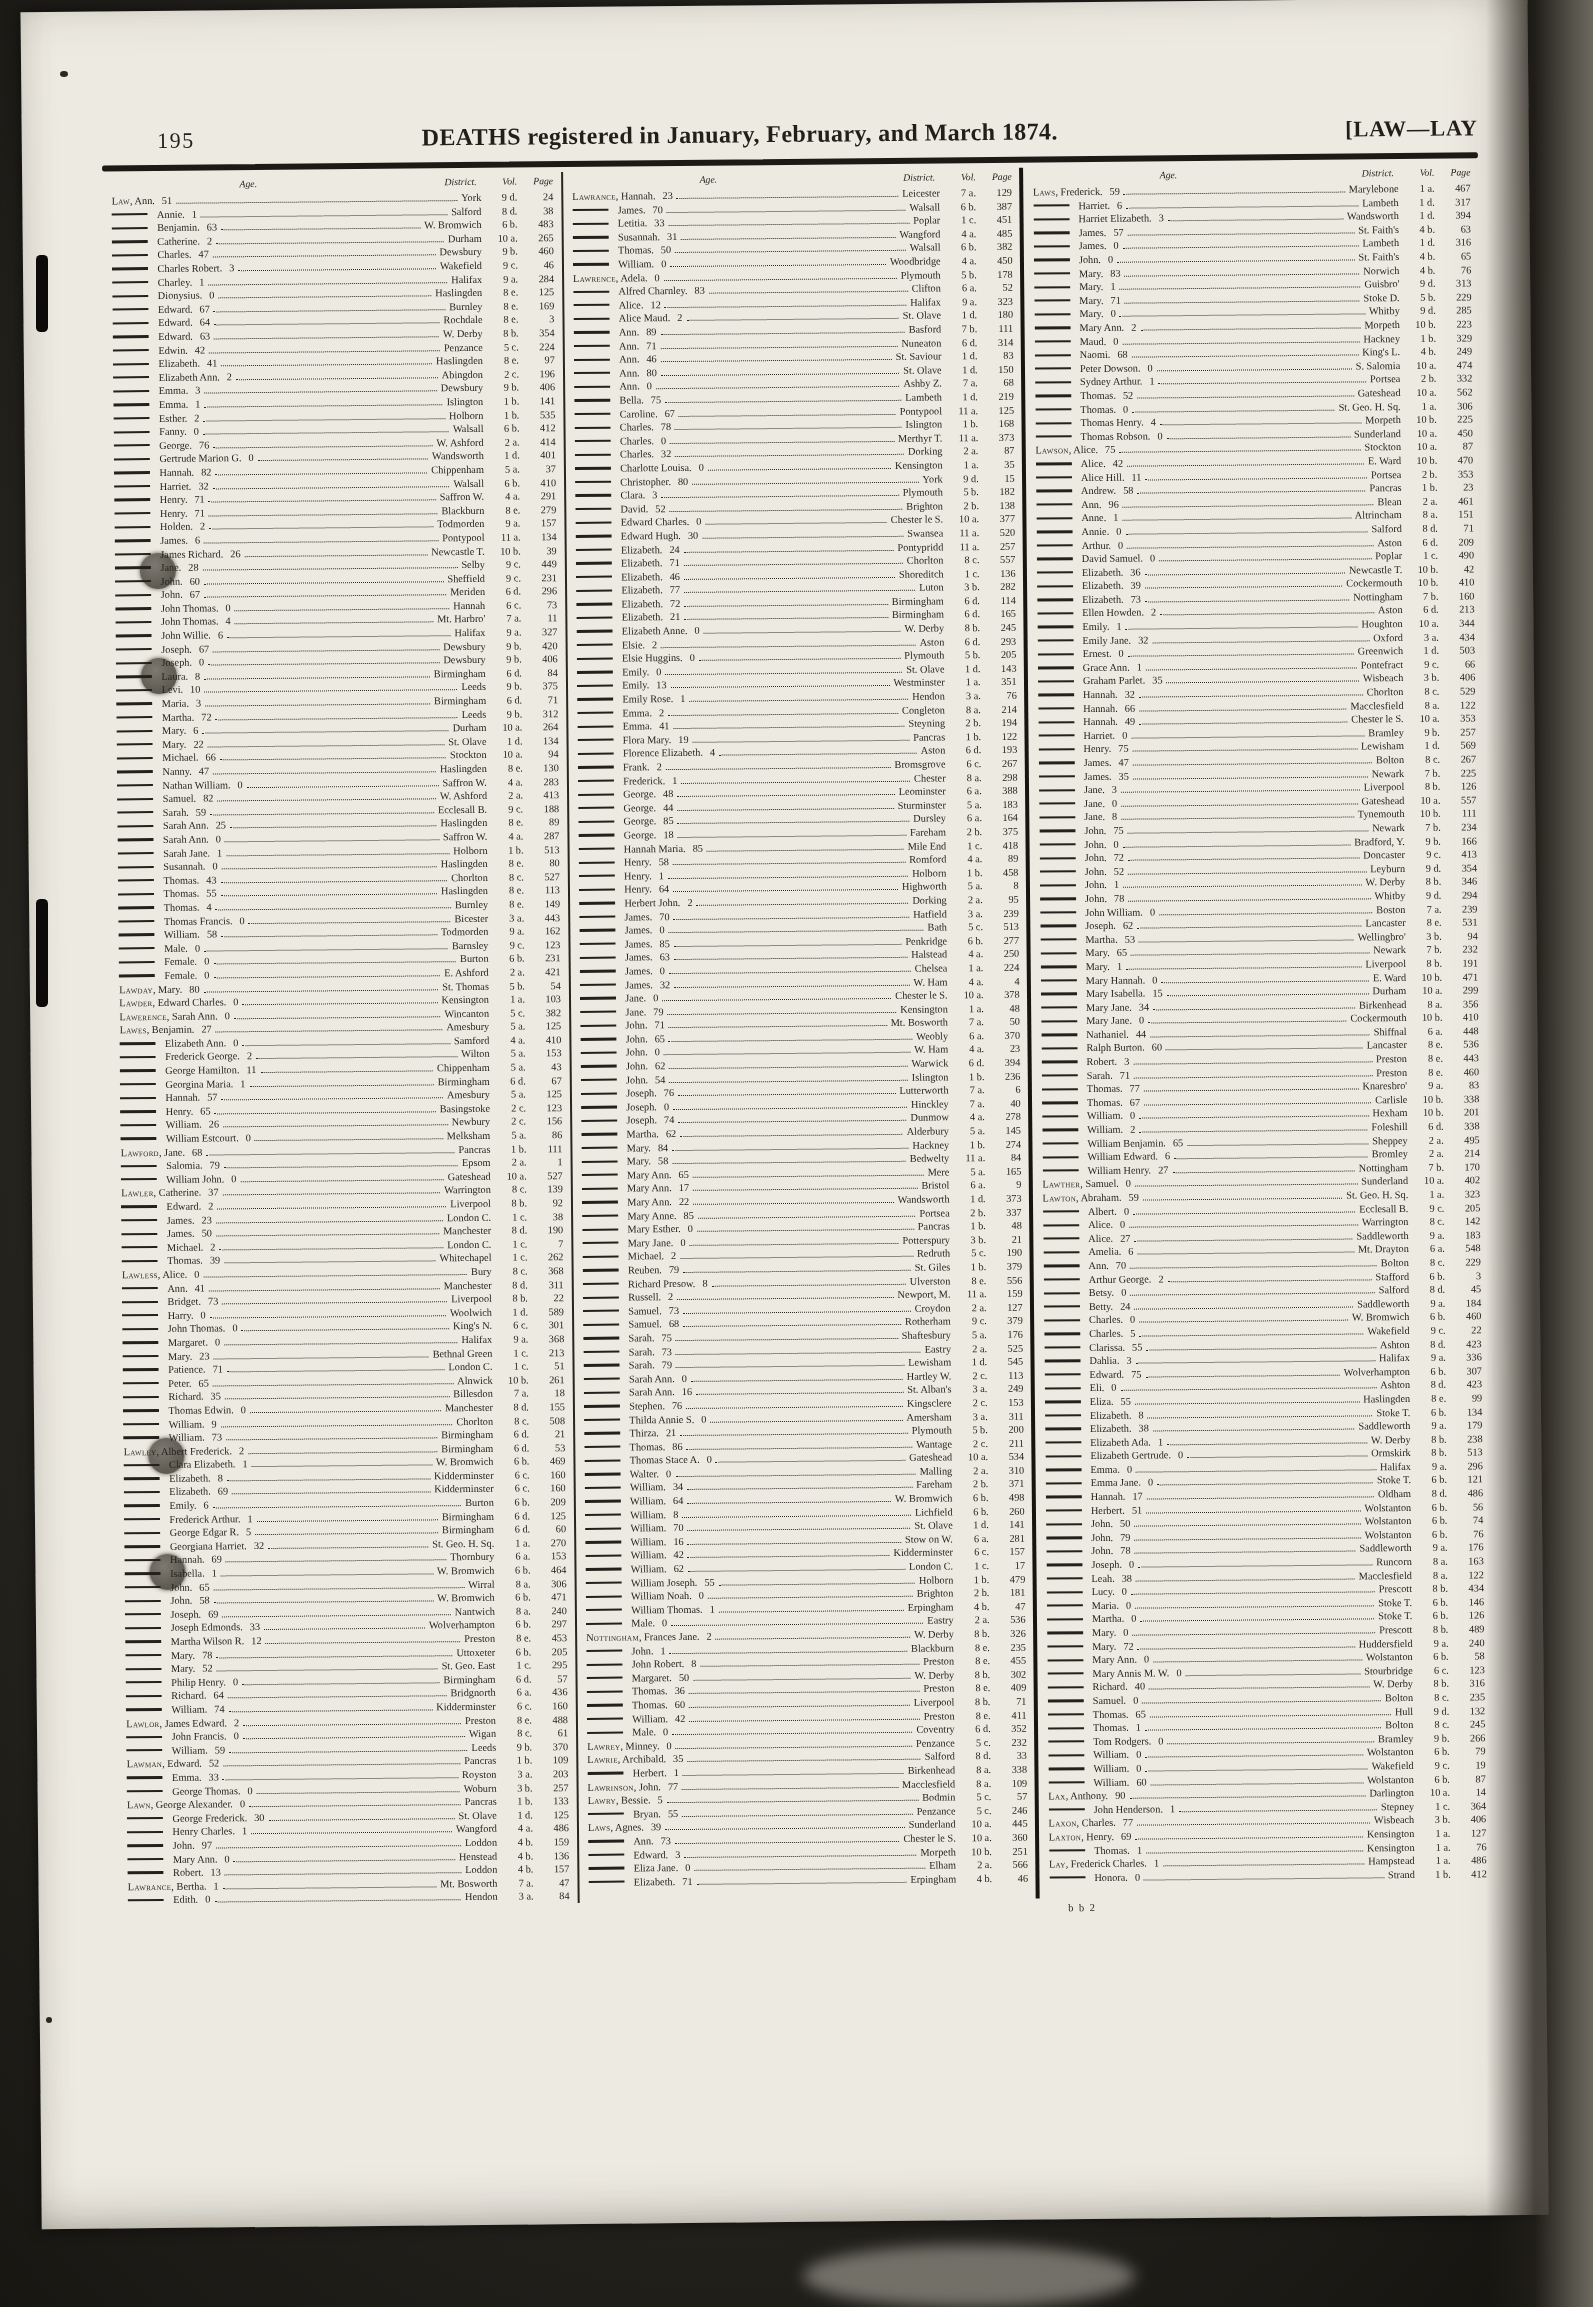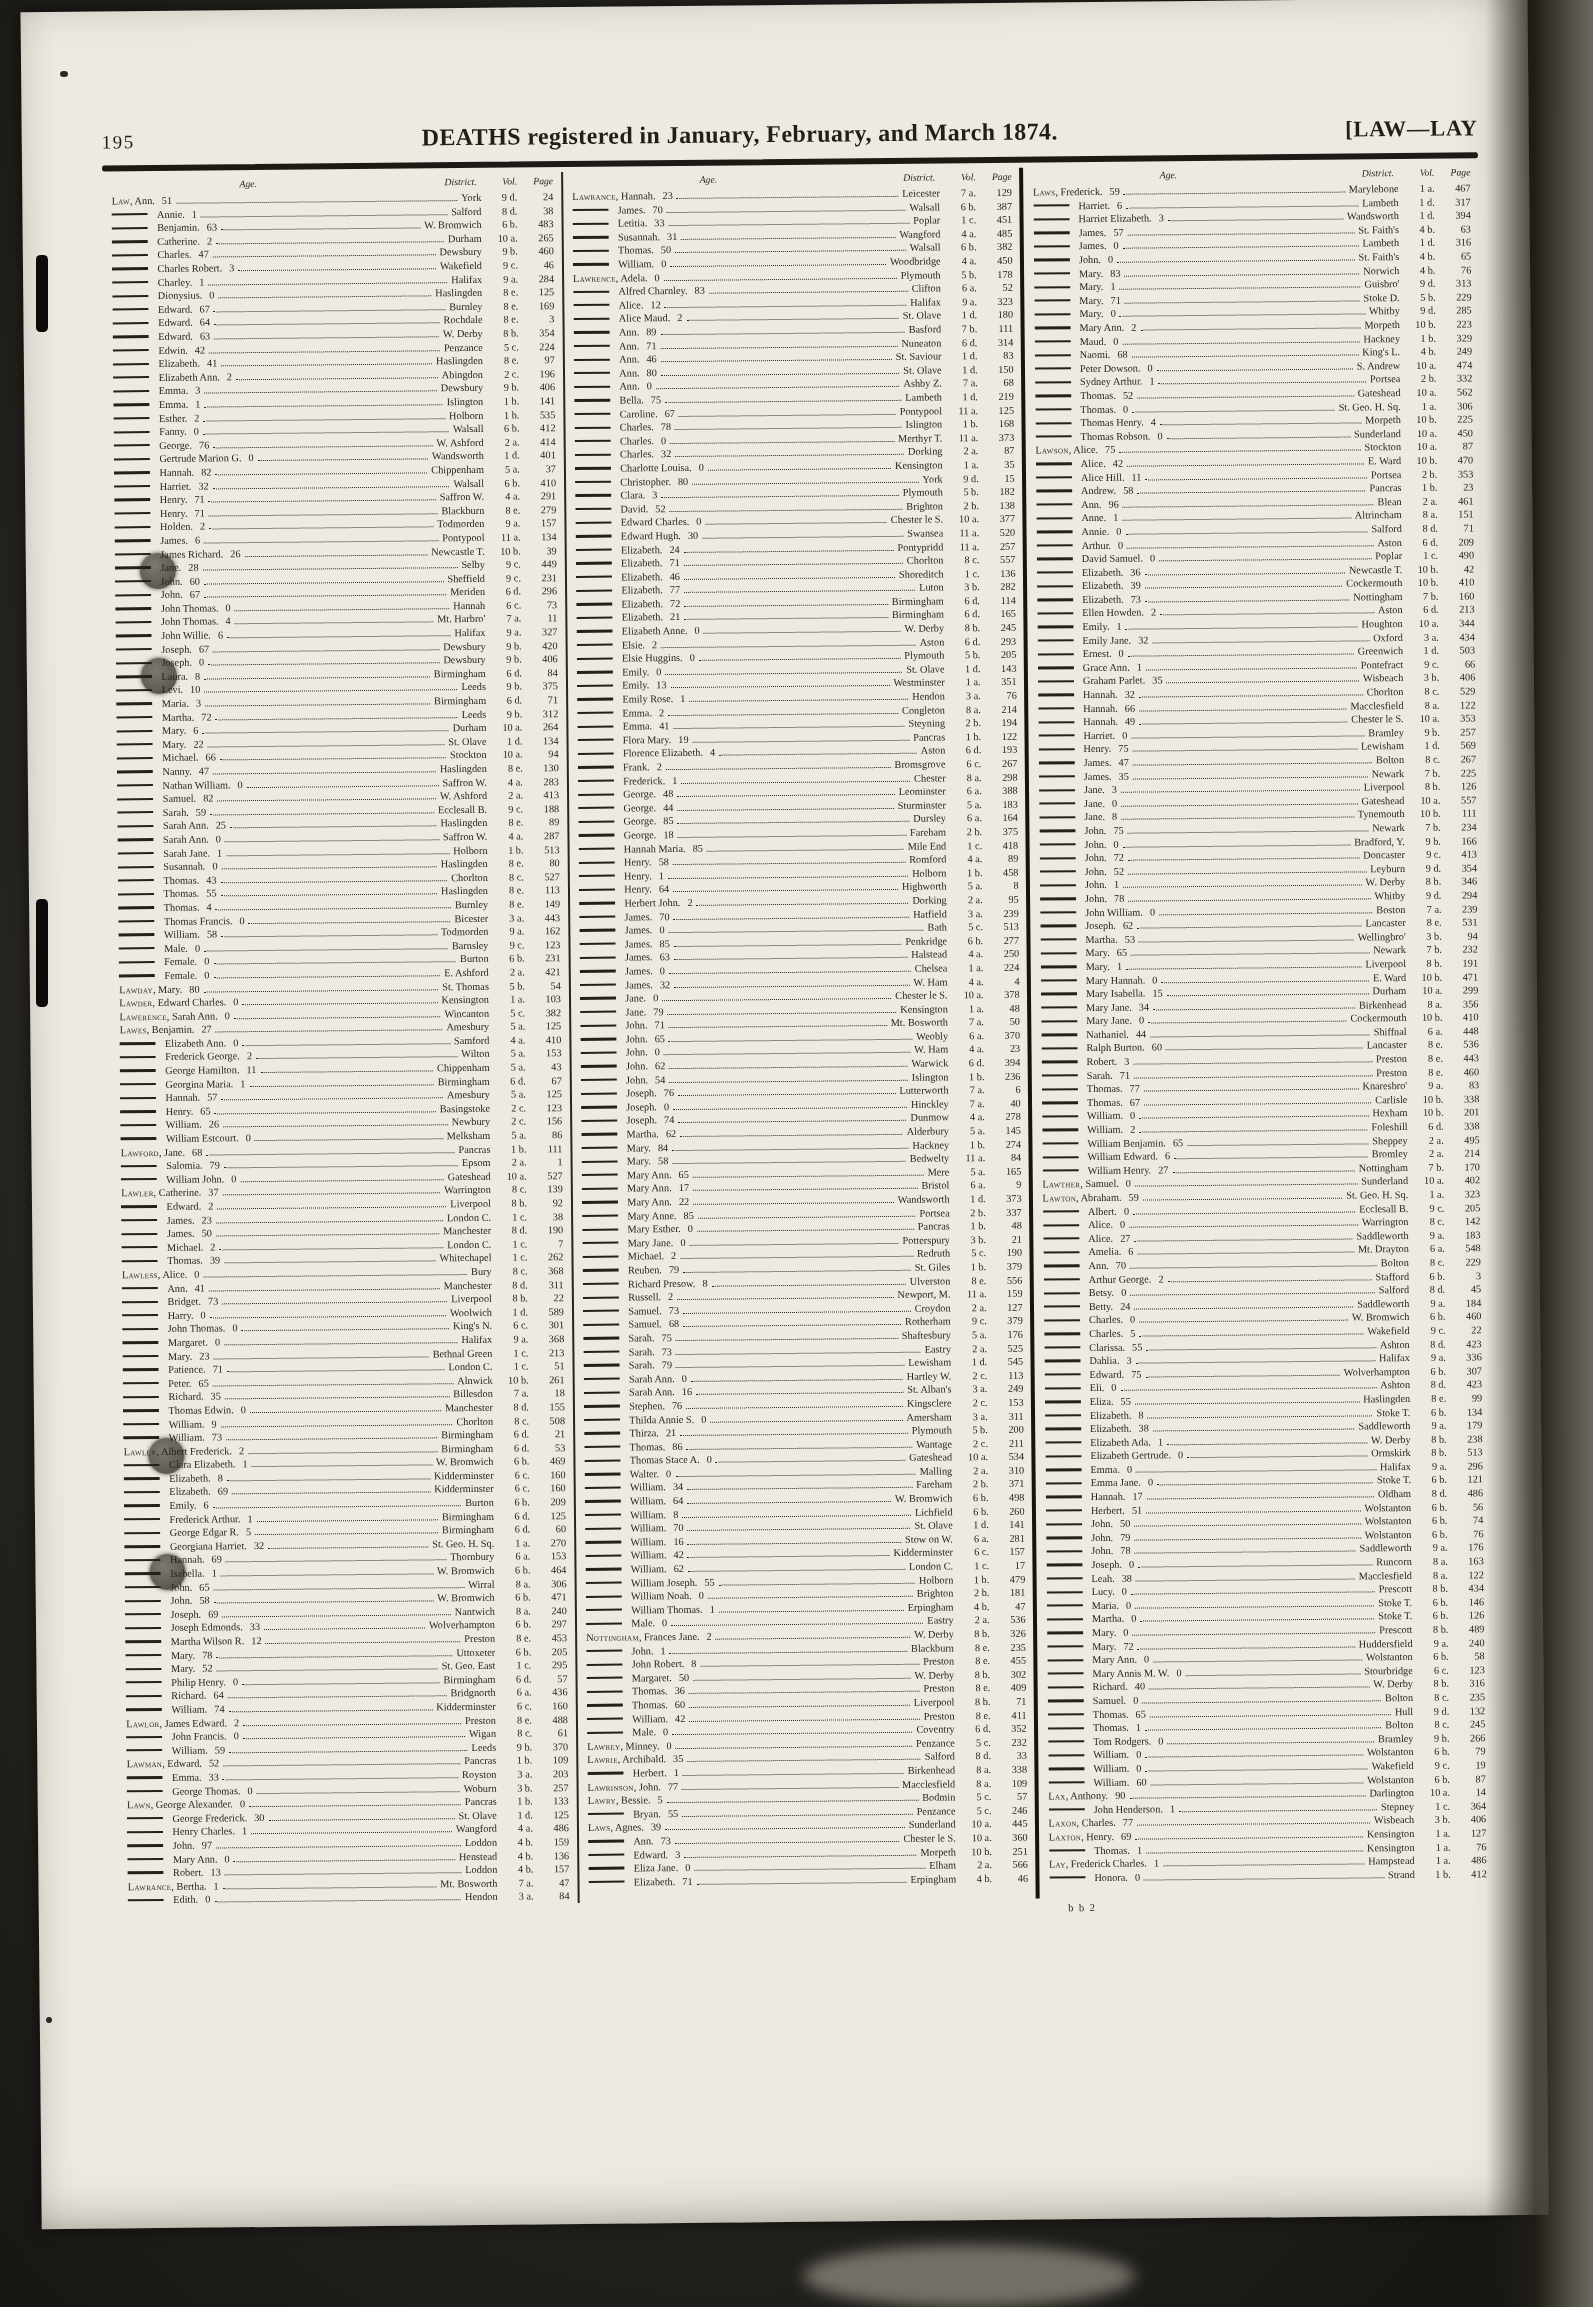--- a/index.html
+++ b/index.html
@@ -31,21 +31,21 @@
                 0 0 14px rgba(0,0,0,.6);
     z-index:2;color:#221f1a;
   }
   .punch{position:absolute;left:114px;width:36px;height:36px;border-radius:50%;
     background:radial-gradient(circle at 40% 35%, #7d7970 0%, #5c5950 70%, #4a473f 100%);
     box-shadow:0 0 4.6px rgba(60,55,45,.8);filter:blur(0.5px);}
   .punch.p1{top:542px;}.punch.p2{top:647px;}.punch.p3{top:1427px;}.punch.p4{top:1543px;}
 
   .inner{position:absolute;left:80px;right:51px;top:116px;}
   .pageheader{display:flex;align-items:baseline;}
-  .pageno{font-size:19px;letter-spacing:1.5px;width:93px;}
+  .pageno{font-size:22px;letter-spacing:1.5px;width:93px;text-align:right;}
   .ptitle{flex:1;text-align:center;font-size:24px;font-weight:bold;letter-spacing:0.4px;white-space:nowrap;}
   .prange{width:193px;text-align:right;font-size:22.4px;font-weight:bold;letter-spacing:0.8px;white-space:nowrap;}
   .rule{height:6.2px;background:#1d1a16;margin-top:10.8px;border-radius:2.3px/3.1px;}
 
   .cols{display:grid;grid-template-columns:1fr 1fr 1fr;margin-top:4.6px;}
   .col{padding:0 7.7px 0 9.3px;min-width:0;}
   .col.c2{border-left:2.3px solid #28251f;}
   .col.c3{border-left:4.6px solid #16140f;}
   .colhead{display:flex;font-style:italic;font-size:9.7px;line-height:18.5px;white-space:nowrap;}
   .h-age{margin-left:29%;}
@@ -2224,21 +2224,21 @@
             <span class="age">68</span>
             <span class="leader"></span>
             <span class="district">King's L.</span>
             <span class="vol">4 b.</span>
             <span class="pg">249</span>
           </div>
           <div class="row">
             <span class="name"><span class="ditto"></span>Peter Dowson.</span>
             <span class="age">0</span>
             <span class="leader"></span>
-            <span class="district">S. Andrew</span>
+            <span class="district">S. Salomia</span>
             <span class="vol">10 a.</span>
             <span class="pg">474</span>
           </div>
           <div class="row">
             <span class="name"><span class="ditto"></span>Sydney Arthur.</span>
             <span class="age">1</span>
             <span class="leader"></span>
             <span class="district">Portsea</span>
             <span class="vol">2 b.</span>
             <span class="pg">332</span>

